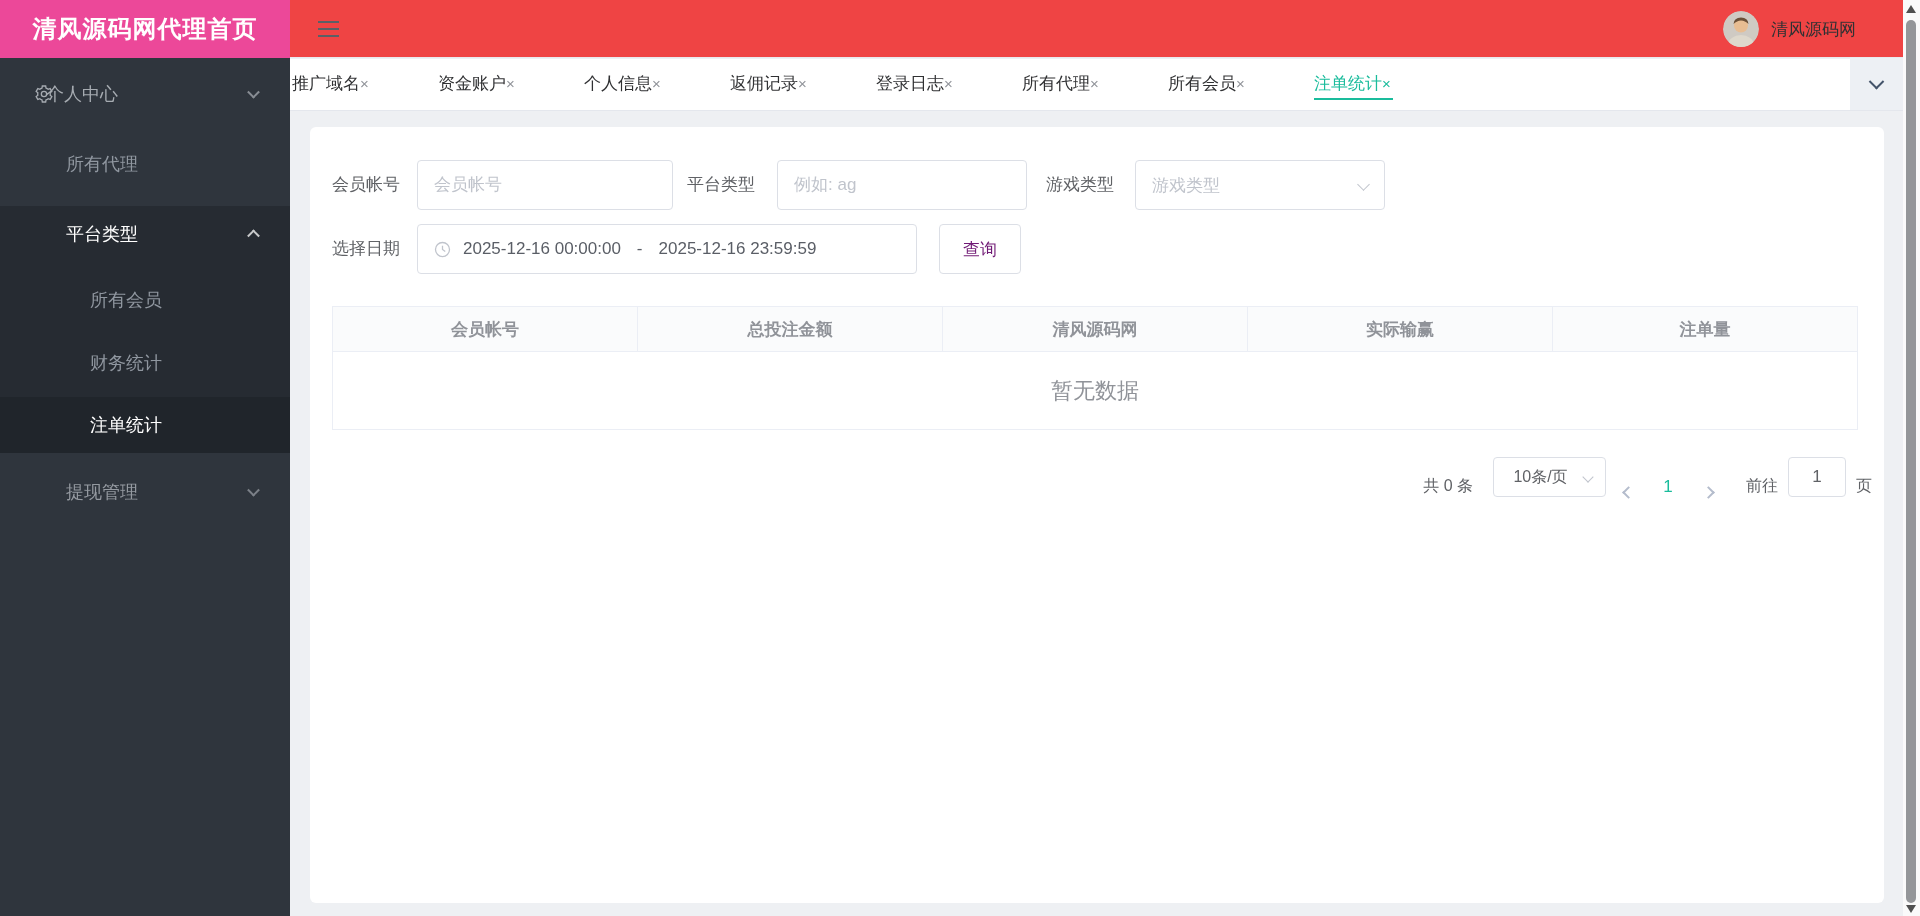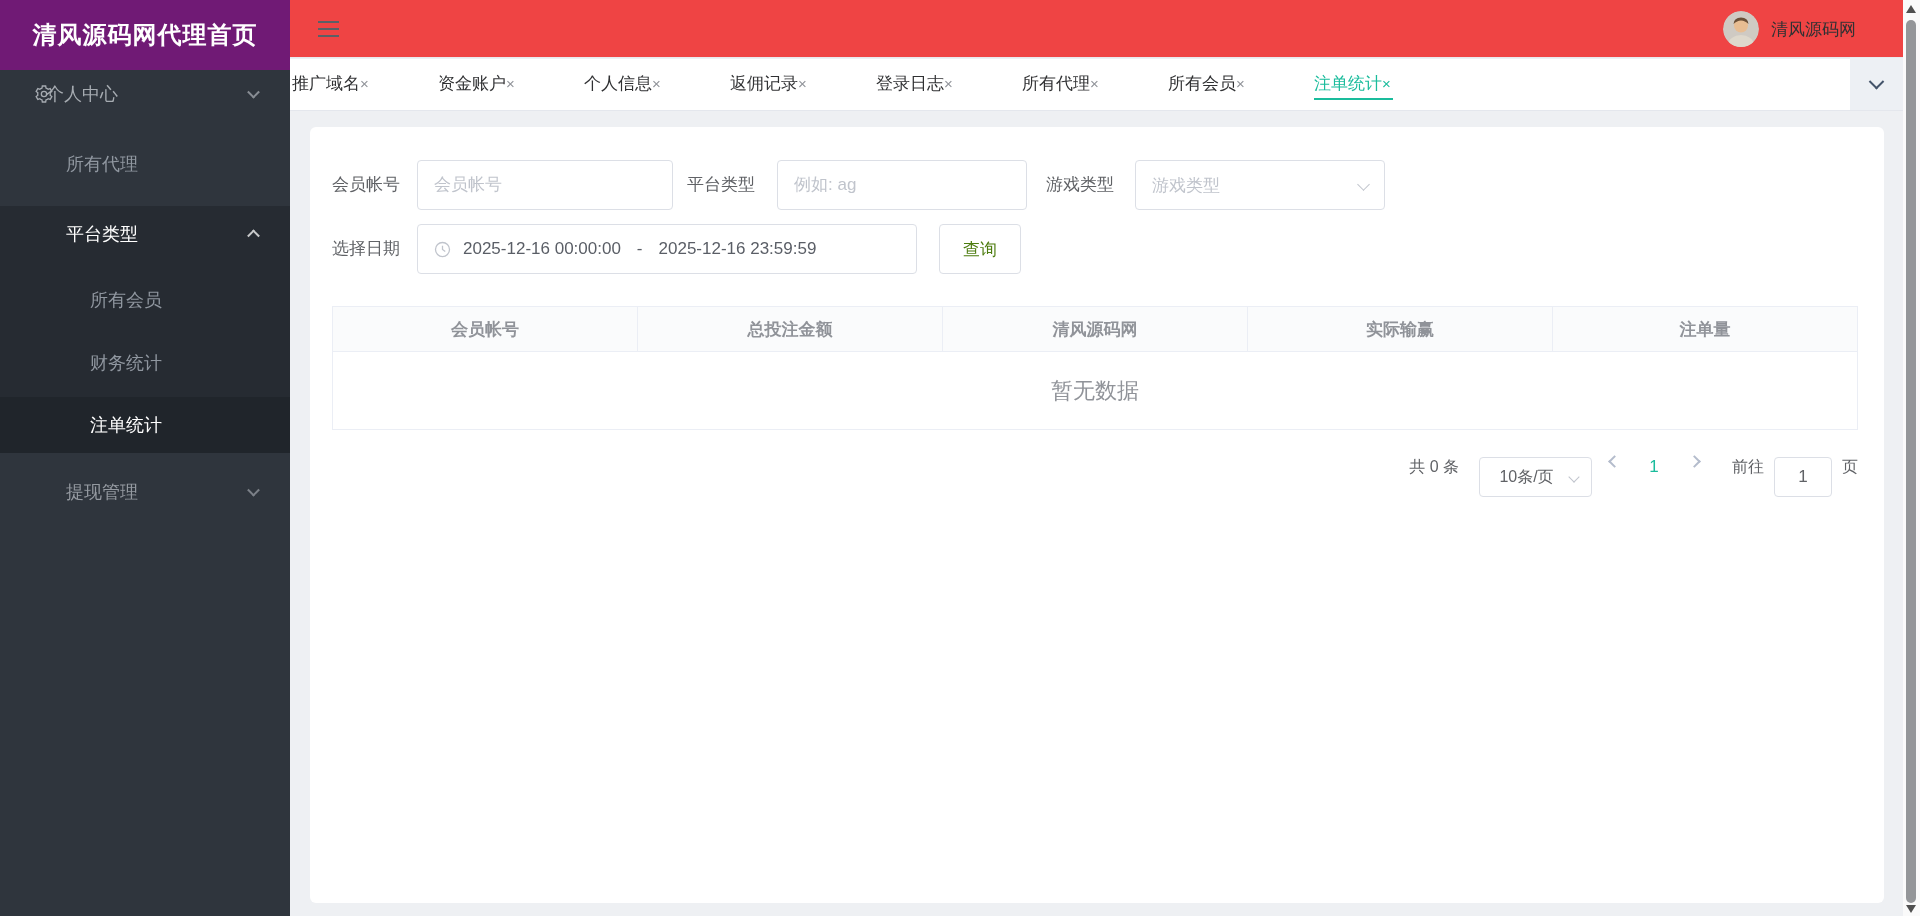--- a/index.html
+++ b/index.html
@@ -7,21 +7,21 @@
   body {
     position:relative;
     background:#eef0f3;
     font-family:"Liberation Sans","DejaVu Sans",sans-serif;
     color:#303133;
   }
 
   
   .sidebar { position:absolute; left:0; top:0; width:290px; height:916px; background:#2f353d; z-index:5; }
   .logo {
-    height:70px; background:#701a75; color:#fff;
+    height:58px; background:#ec4899; color:#fff;
     font-size:24px; font-weight:bold; letter-spacing:1px;
     display:flex; align-items:center; justify-content:center;
   }
   .menu-group-bg { position:absolute; left:0; top:206px; width:290px; height:247px; background:#262b32; }
   .menu-item {
     position:absolute; left:0; width:290px; height:56px;
     display:flex; align-items:center; font-size:18px; color:#959aa1; cursor:pointer;
   }
   .menu-item .mi-label { padding-left:66px; }
   .menu-item.lvl3 .mi-label { padding-left:90px; }
@@ -112,41 +112,41 @@
   .datebox {
     position:absolute; left:107px; top:97px; width:500px; height:50px;
     border:1px solid #dcdfe6; border-radius:4px; background:#fff;
     display:flex; align-items:center; padding:0 16px; font-size:17px; color:#5a5e66; cursor:pointer;
   }
   .datebox .clock { margin-right:12px; flex:none; display:flex; }
   .datebox .sep { margin:0 16px; color:#5a5e66; }
   .query-btn {
     position:absolute; left:629px; top:97px; width:82px; height:50px;
     border:1px solid #dcdfe6; border-radius:4px; background:#fff;
-    font-size:17px; color:#4d7c0f; font-family:inherit; cursor:pointer;
+    font-size:17px; color:#701a75; font-family:inherit; cursor:pointer;
   }
 
   
   .table { position:absolute; left:22px; top:179px; width:1526px; }
   .thead { display:flex; height:46px; border:1px solid #ebeef5; background:#fafbfc; }
   .th {
     flex:1; display:flex; align-items:center; justify-content:center;
     font-size:17px; font-weight:bold; color:#909399; border-right:1px solid #ebeef5;
   }
   .th:last-child { border-right:none; }
   .tbody-empty {
     height:78px; border:1px solid #ebeef5; border-top:none;
     display:flex; align-items:center; justify-content:center;
     font-size:22px; color:#909399; background:#fff;
   }
 
   
   .pager {
-    position:absolute; right:26px; top:330px; height:40px;
-    display:flex; align-items:flex-start; font-size:16px; color:#606266;
+    position:absolute; right:12px; top:330px; height:40px;
+    display:flex; align-items:flex-end; font-size:16px; color:#606266;
   }
   .pg-total { margin-right:20px; }
   .pg-size {
     position:relative; width:113px; height:40px; border:1px solid #dcdfe6; border-radius:4px;
     display:flex; align-items:center; justify-content:center; cursor:pointer; background:#fff;
   }
   .pg-size .pg-size-label { margin-right:18px; }
   .pg-size .sel-chev {
     position:absolute; right:13px; top:15px; width:8px; height:8px;
     border-right:1.6px solid #c0c4cc; border-bottom:1.6px solid #c0c4cc; transform:rotate(45deg);

